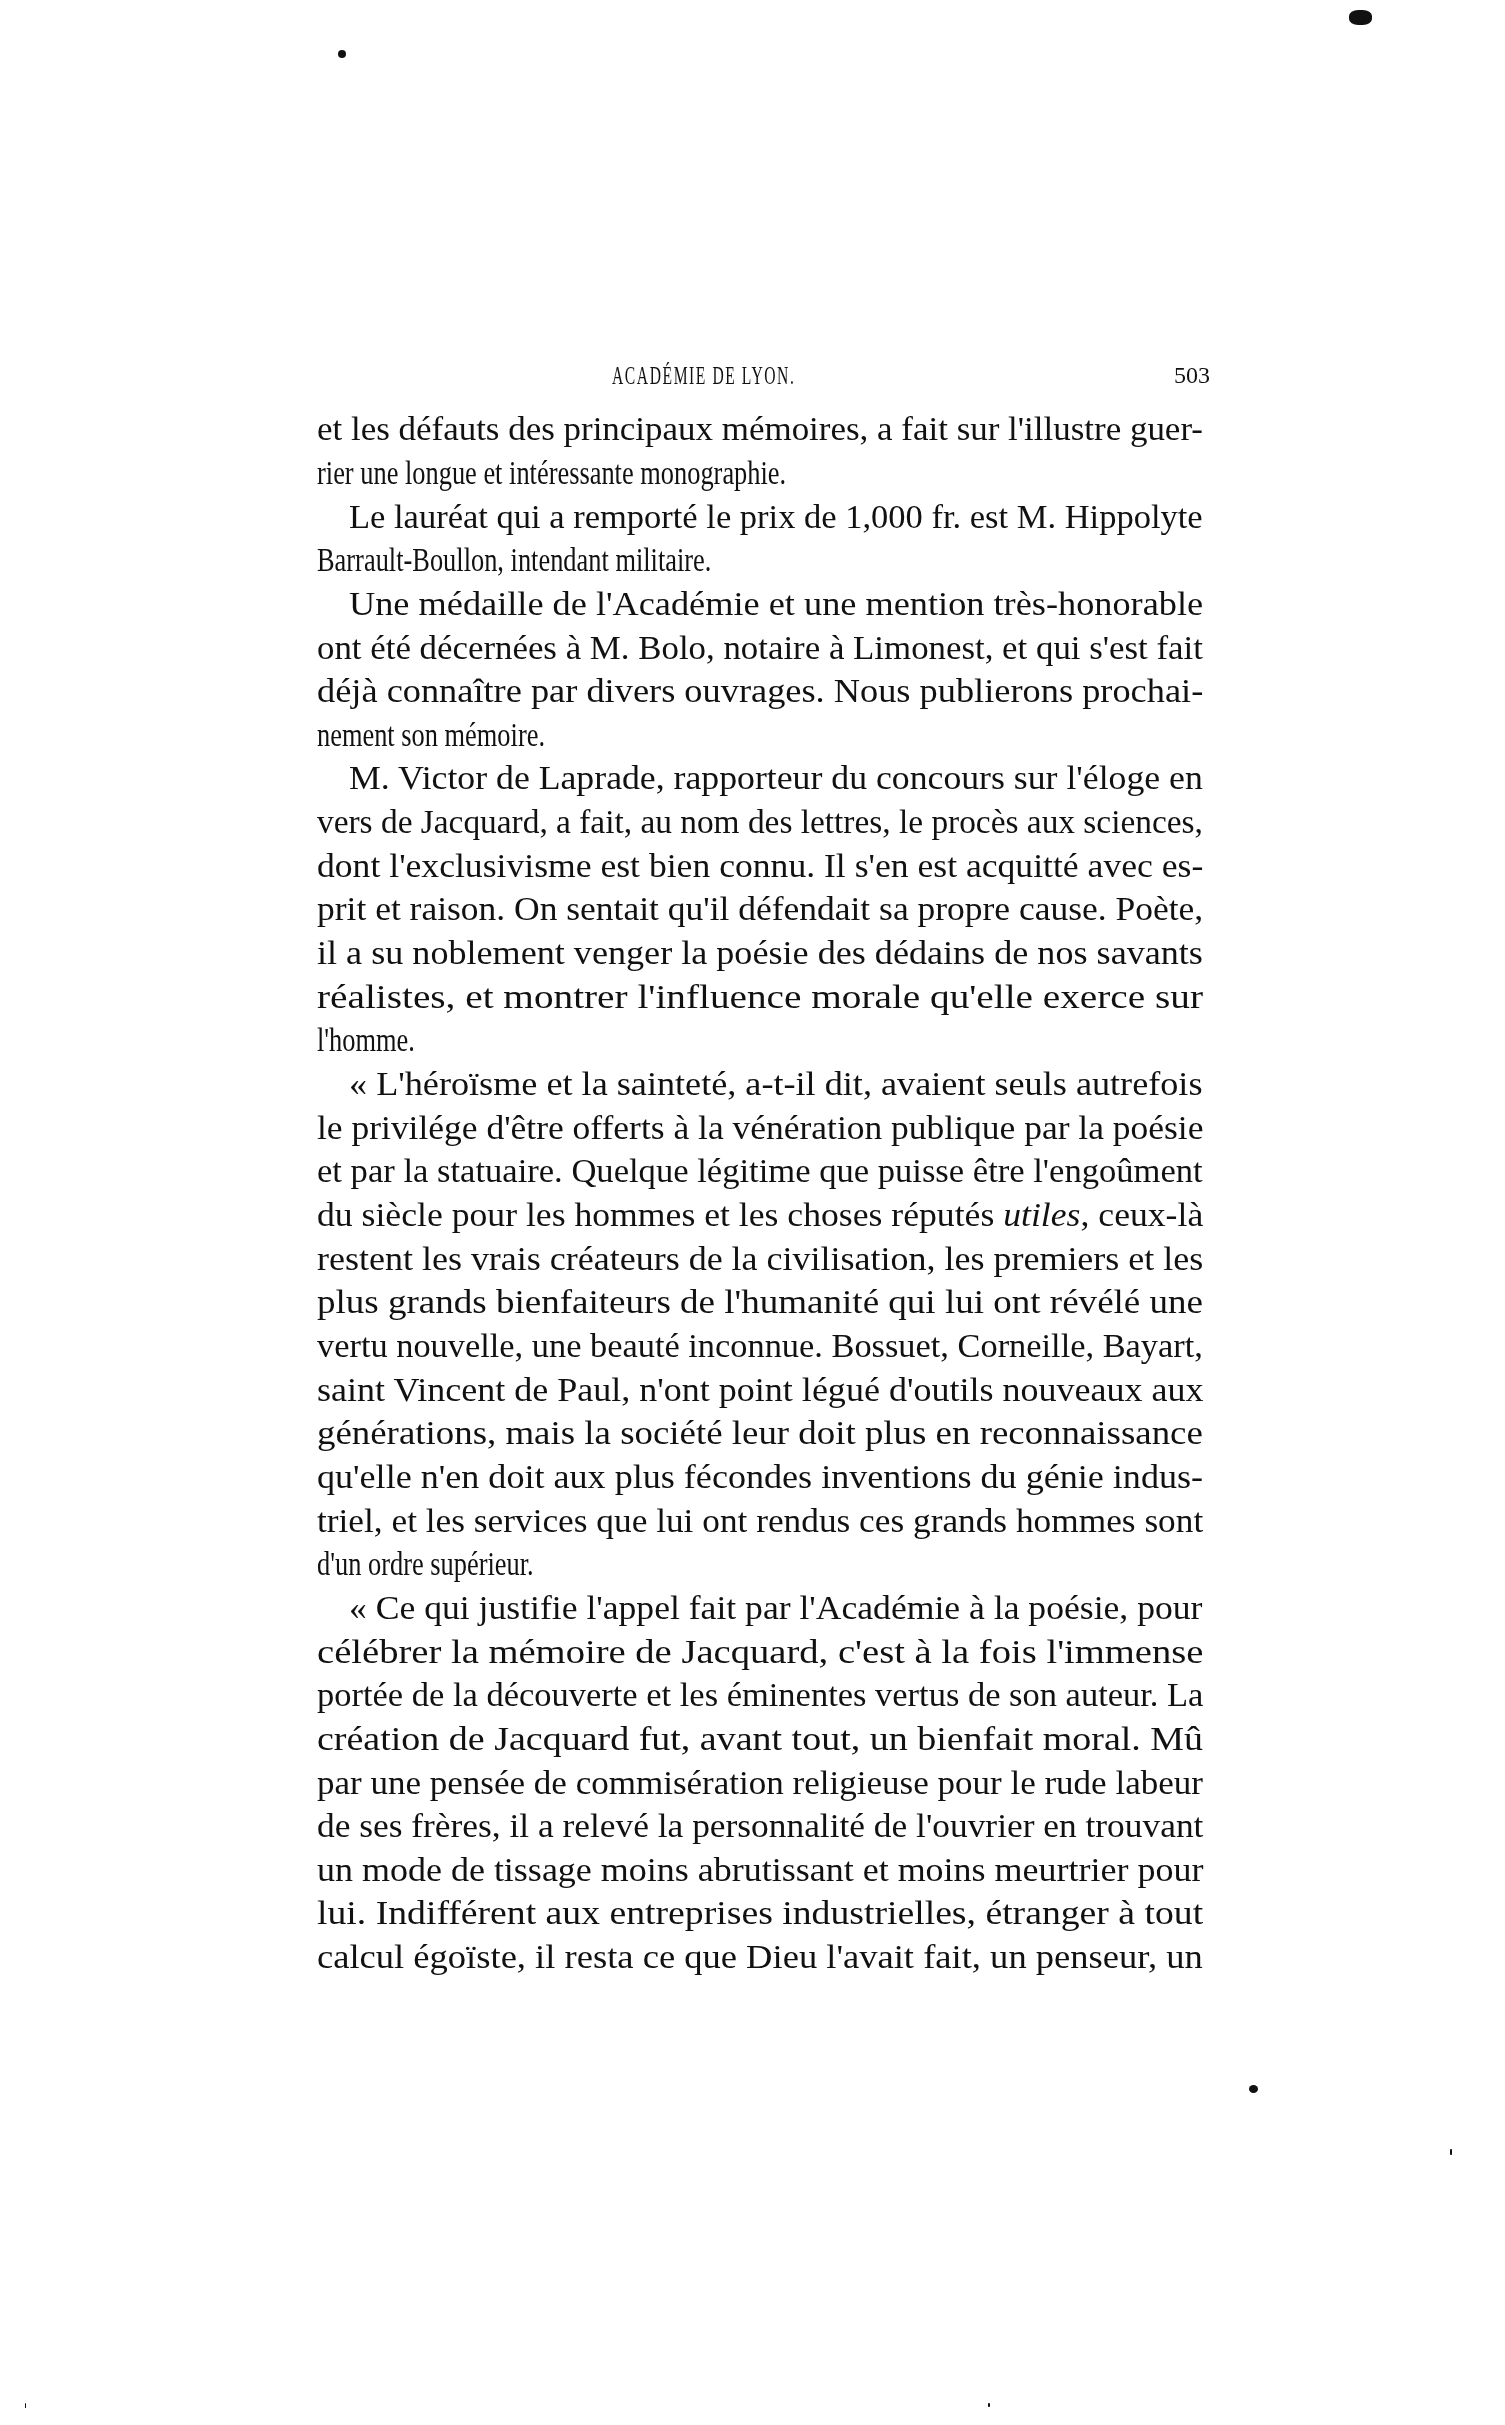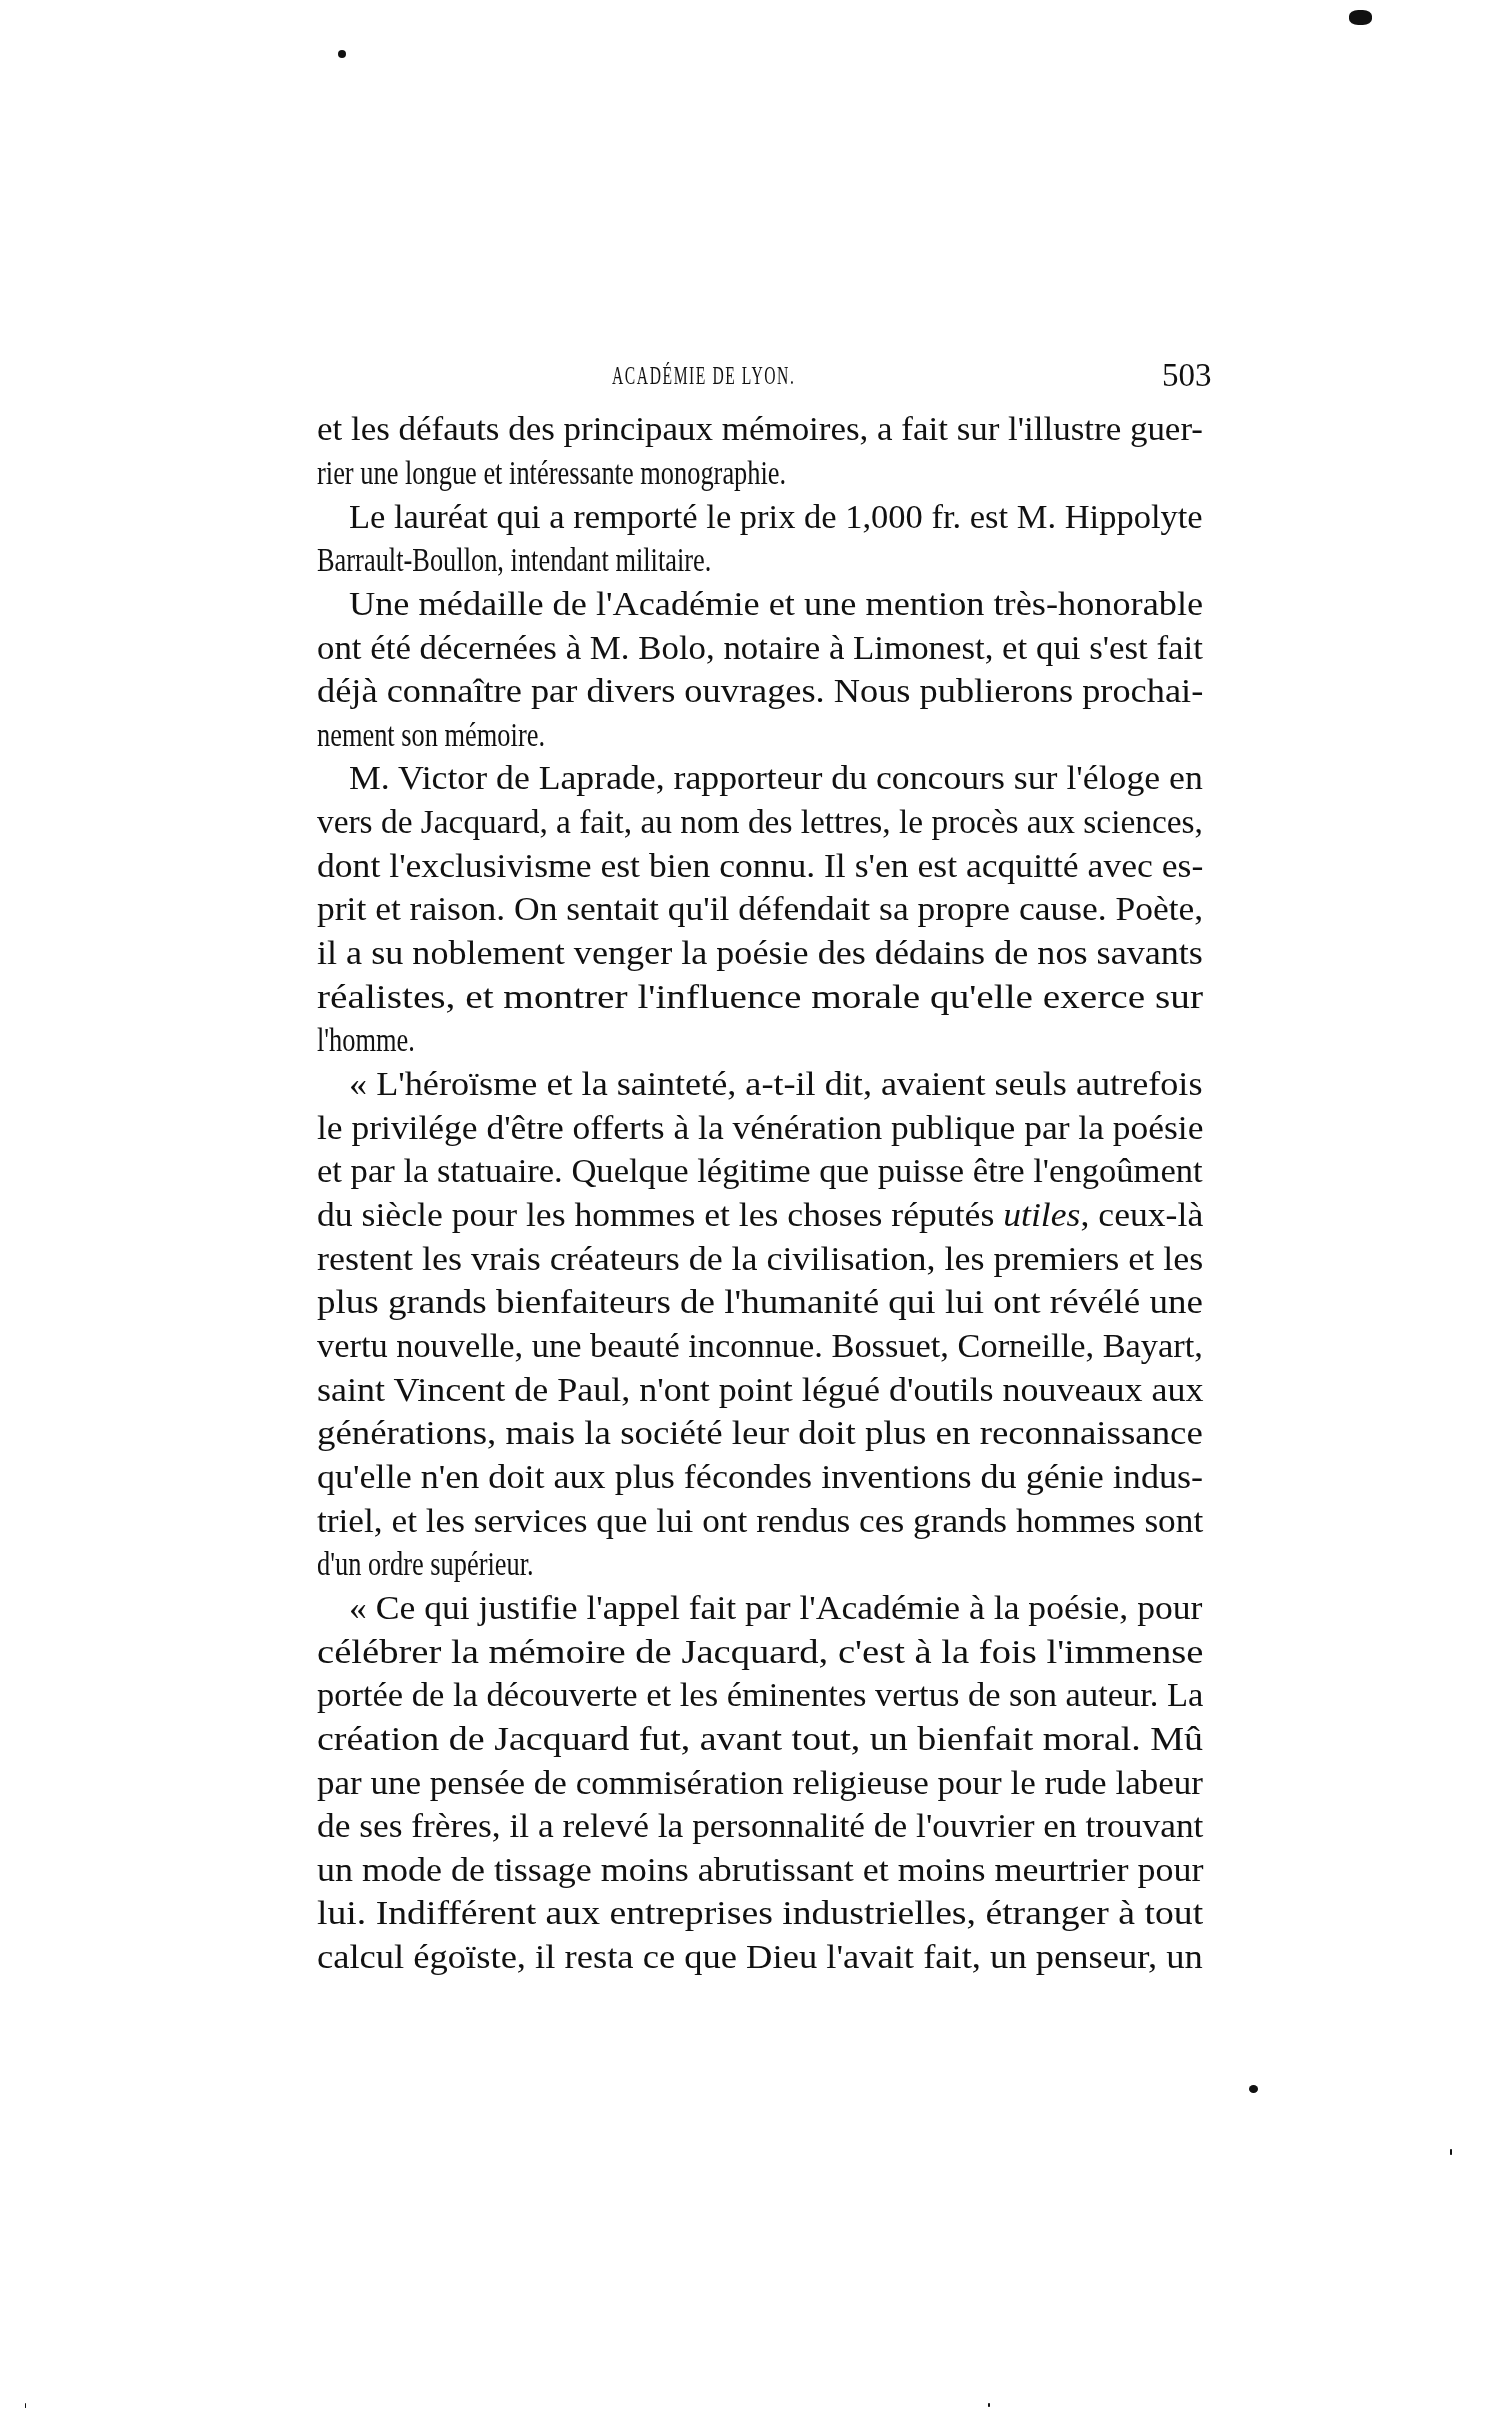--- a/index.html
+++ b/index.html
@@ -32,21 +32,21 @@
     white-space: nowrap;
     font-variant: normal;
     transform-origin: left top;
   }
   .page-number {
     position: absolute;
     left: 1154px;
     top: 350px;
     width: 48px;
     text-align: right;
-    font-size: 33px;
+    font-size: 24px;
     line-height: 36px;
     white-space: nowrap;
   }
   .text-block {
     position: absolute;
     left: 309px;
     top: 0;
     width: 890px;
   }
   .line {

